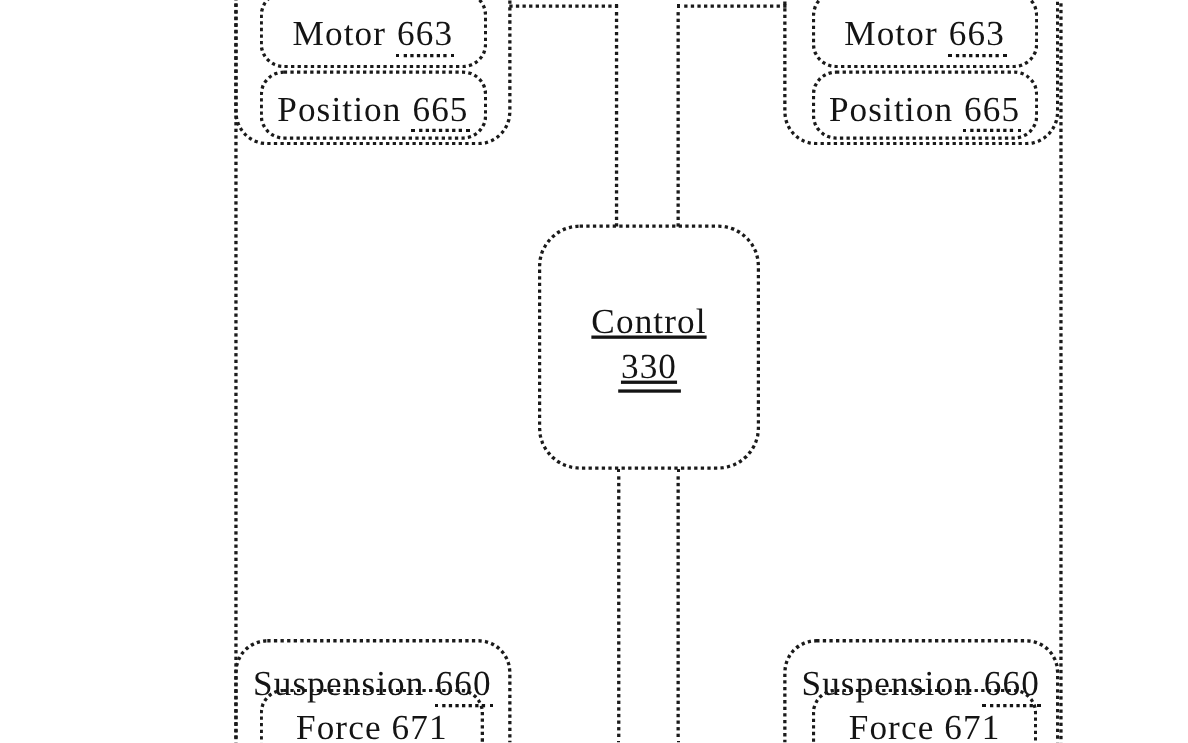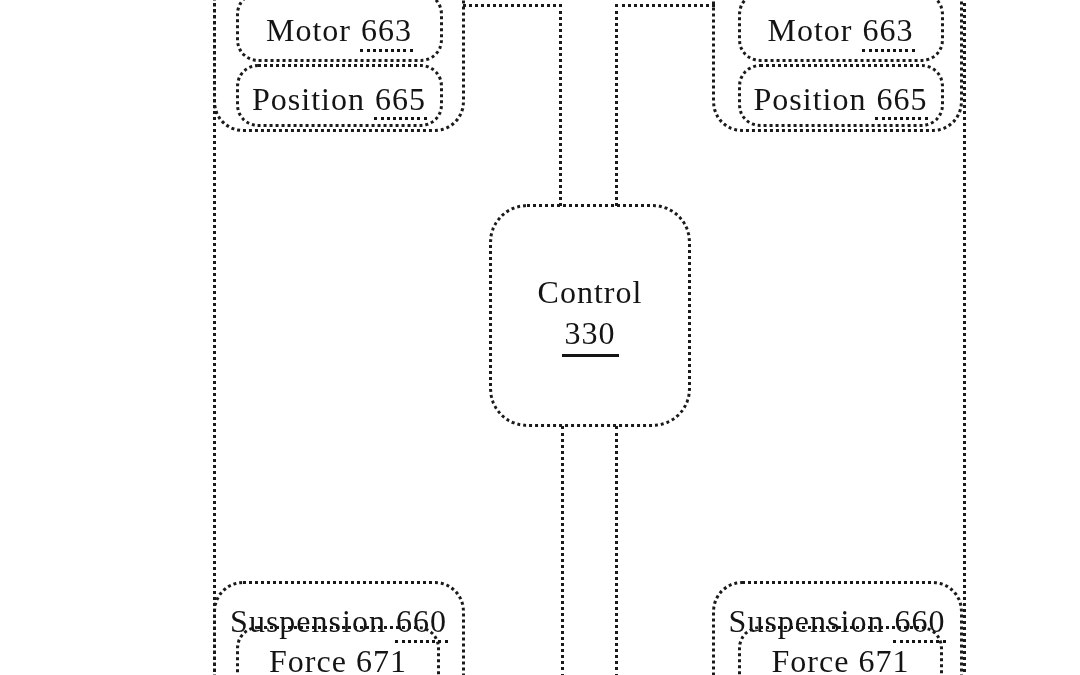--- a/index.html
+++ b/index.html
@@ -20,21 +20,21 @@
     font-size: 32px;
     letter-spacing: 1px;
   }
   .vline { position: absolute; width: 0; border-left: 3px dotted var(--line); }
   .hline { position: absolute; height: 0; border-top: 3px dotted var(--line); }
   .dbox  { position: absolute; border: 3px dotted var(--line); background: transparent; }
   .round-sm { border-radius: 22px; }
   .round-md { border-radius: 30px; }
   .round-lg { border-radius: 38px; }
   .center-flex { display: flex; align-items: center; justify-content: center; }
-  .col { flex-direction: column; }
+  .col { flex-direction: column; text-decoration: underline; }
   .top-text { text-align: center; }
   .ref {
     display: inline-block;
     border-bottom: 3px dotted var(--text);
     padding: 0 1px 1px 1px;
     line-height: 1.05;
     margin-top: 12px;
   }
   .ref-solid {
     display: inline-block;

